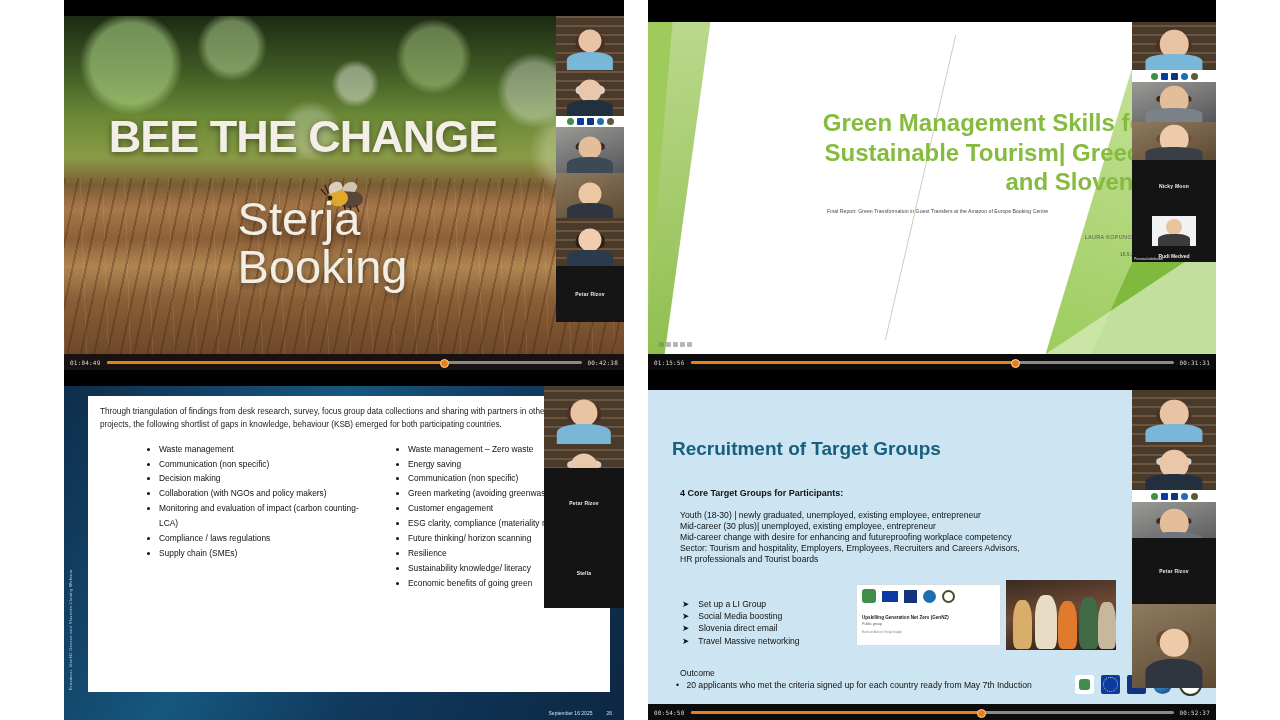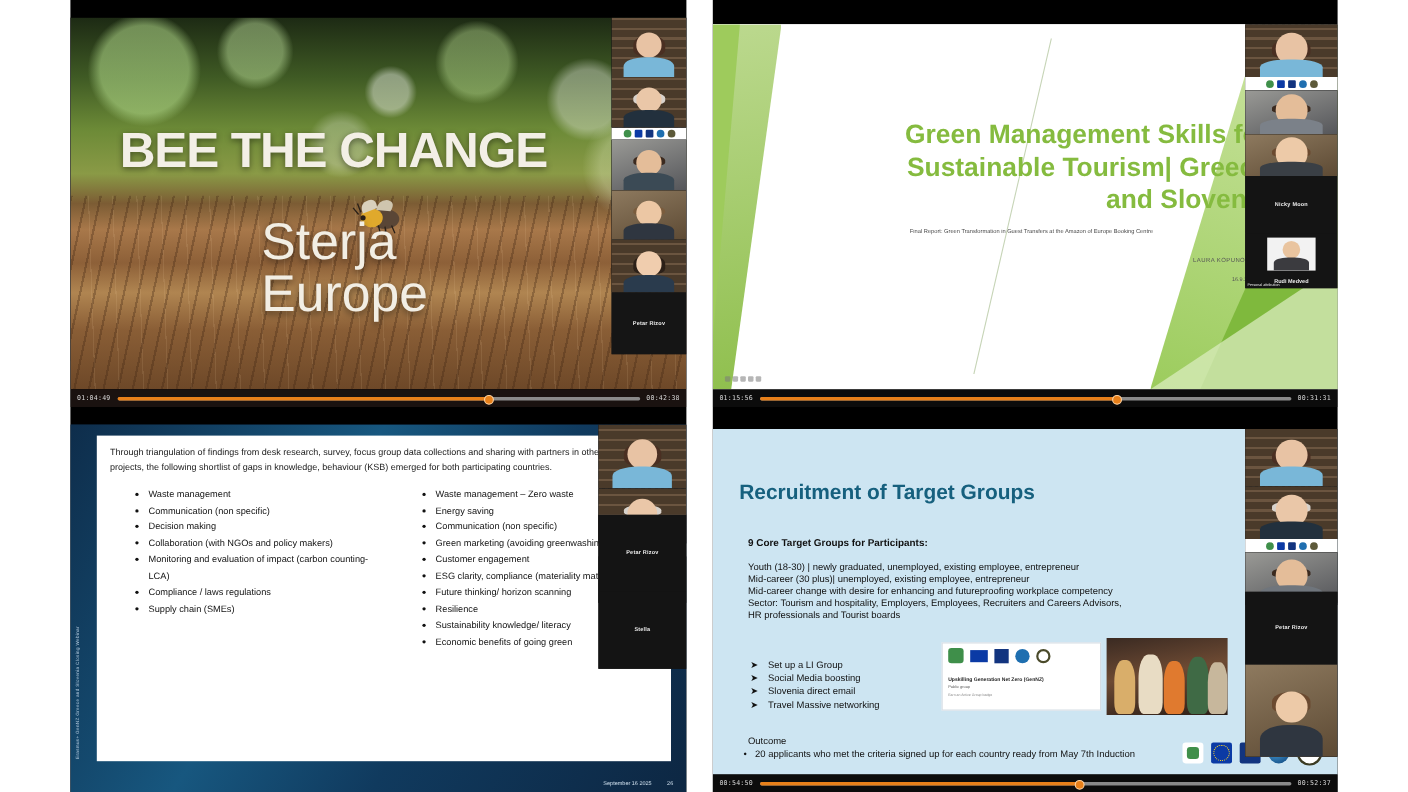--- a/index.html
+++ b/index.html
@@ -109,21 +109,21 @@
   .flag-gr .s{position:absolute;left:0;right:0;height:2.9px;background:#fff;}
   .flag-gr .canton{position:absolute;left:0;top:0;width:14.5px;height:14.5px;background:#1d61b5;}
   .flag-gr .cv{position:absolute;left:6px;top:0;width:2.9px;height:14.5px;background:#fff;}
   .flag-gr .ch{position:absolute;left:0;top:6px;width:14.5px;height:2.9px;background:#fff;}
   .flag-si{width:40px;height:26px;border:1px solid #b9b9b9;box-sizing:border-box;position:relative;overflow:hidden;}
   .flag-si .b1{position:absolute;left:0;right:0;top:0;height:33.4%;background:#fff;}
   .flag-si .b2{position:absolute;left:0;right:0;top:33.4%;height:33.3%;background:#1d4ab5;}
   .flag-si .b3{position:absolute;left:0;right:0;top:66.7%;height:33.3%;background:#d32f2f;}
   .flag-si .crest{position:absolute;left:7px;top:3px;width:9px;height:10px;background:#1d4ab5;
                   border:1px solid #fff;border-radius:0 0 50% 50%;}
-  .cols{display:flex;margin-top:10px;}
+  .cols{display:flex;margin-top:10px;padding-left:24px;}
   .col{width:50%;box-sizing:border-box;padding-left:34px;}
   .col ul{margin:0;padding-left:13px;}
   .col li{font-size:8.4px;line-height:1.78;color:#111;}
   .foot{position:absolute;right:12px;bottom:4px;display:flex;gap:14px;align-items:baseline;}
   .foot span{color:#cfe0ee;font-size:5px;}
 
   
   .p4 .stage{top:20px;bottom:16px;background:#cfe6f2;}
   .lightblue{position:absolute;inset:0;background:#cde5f2;}
   .r-title{position:absolute;left:24px;top:48px;color:#16607e;font-size:19px;font-weight:bold;}
@@ -167,21 +167,21 @@
         <ellipse cx="34" cy="24" rx="13" ry="9" fill="#5a4636"></ellipse>
         <ellipse cx="22" cy="23" rx="10" ry="8.5" fill="#e0a92c"></ellipse>
         <path d="M14 19 q-4 -9 5 -12 q7 -2 8 7 z" fill="#d9d0bc"></path>
         <path d="M26 16 q2 -10 11 -9 q7 2 2 10 z" fill="#cfc5ae"></path>
         <circle cx="14" cy="23" r="2.4" fill="#2a2018"></circle>
         <path d="M10 20 l-5 -6 M12 18 l-3 -8" stroke="#2a2018" stroke-width="1.2" fill="none"></path>
         <path d="M28 30 l2 8 M34 31 l1 8 M40 30 l3 7" stroke="#2a2018" stroke-width="1.2" fill="none"></path>
       </svg>
       <div class="bee-sub">
         <div>Sterja</div>
-        <div>Europe</div>
+        <div>Booking</div>
       </div>
 
       <div class="strip" style="top:0;width:68px;height:250px;">
         <div class="tile" style="height:54px;">
           <div class="shelf"></div>
           <div class="hair" style="background:#4a2f22;"></div>
           <div class="face" style="background:#e8c3a4;"></div>
           <div class="body" style="background:#79b7d8;"></div>
         </div>
         <div class="tile" style="height:46px;">
@@ -390,21 +390,21 @@
         </div>
       </div>
     </div>
   </div>
 
   <div class="panel p4">
     <div class="stage">
       <div class="lightblue"></div>
 
       <div class="r-title">Recruitment of Target Groups</div>
-      <div class="r-h">9 Core Target Groups for Participants:</div>
+      <div class="r-h">4 Core Target Groups for Participants:</div>
       <div class="r-body">
         <div>Youth (18-30) | newly graduated, unemployed, existing employee, entrepreneur</div>
         <div>Mid-career (30 plus)| unemployed, existing employee, entrepreneur</div>
         <div>Mid-career change with desire for enhancing and futureproofing workplace competency</div>
         <div>Sector: Tourism and hospitality, Employers, Employees, Recruiters and Careers Advisors,</div>
         <div>HR professionals and Tourist boards</div>
       </div>
 
       <div class="r-arrows">
         <div>

